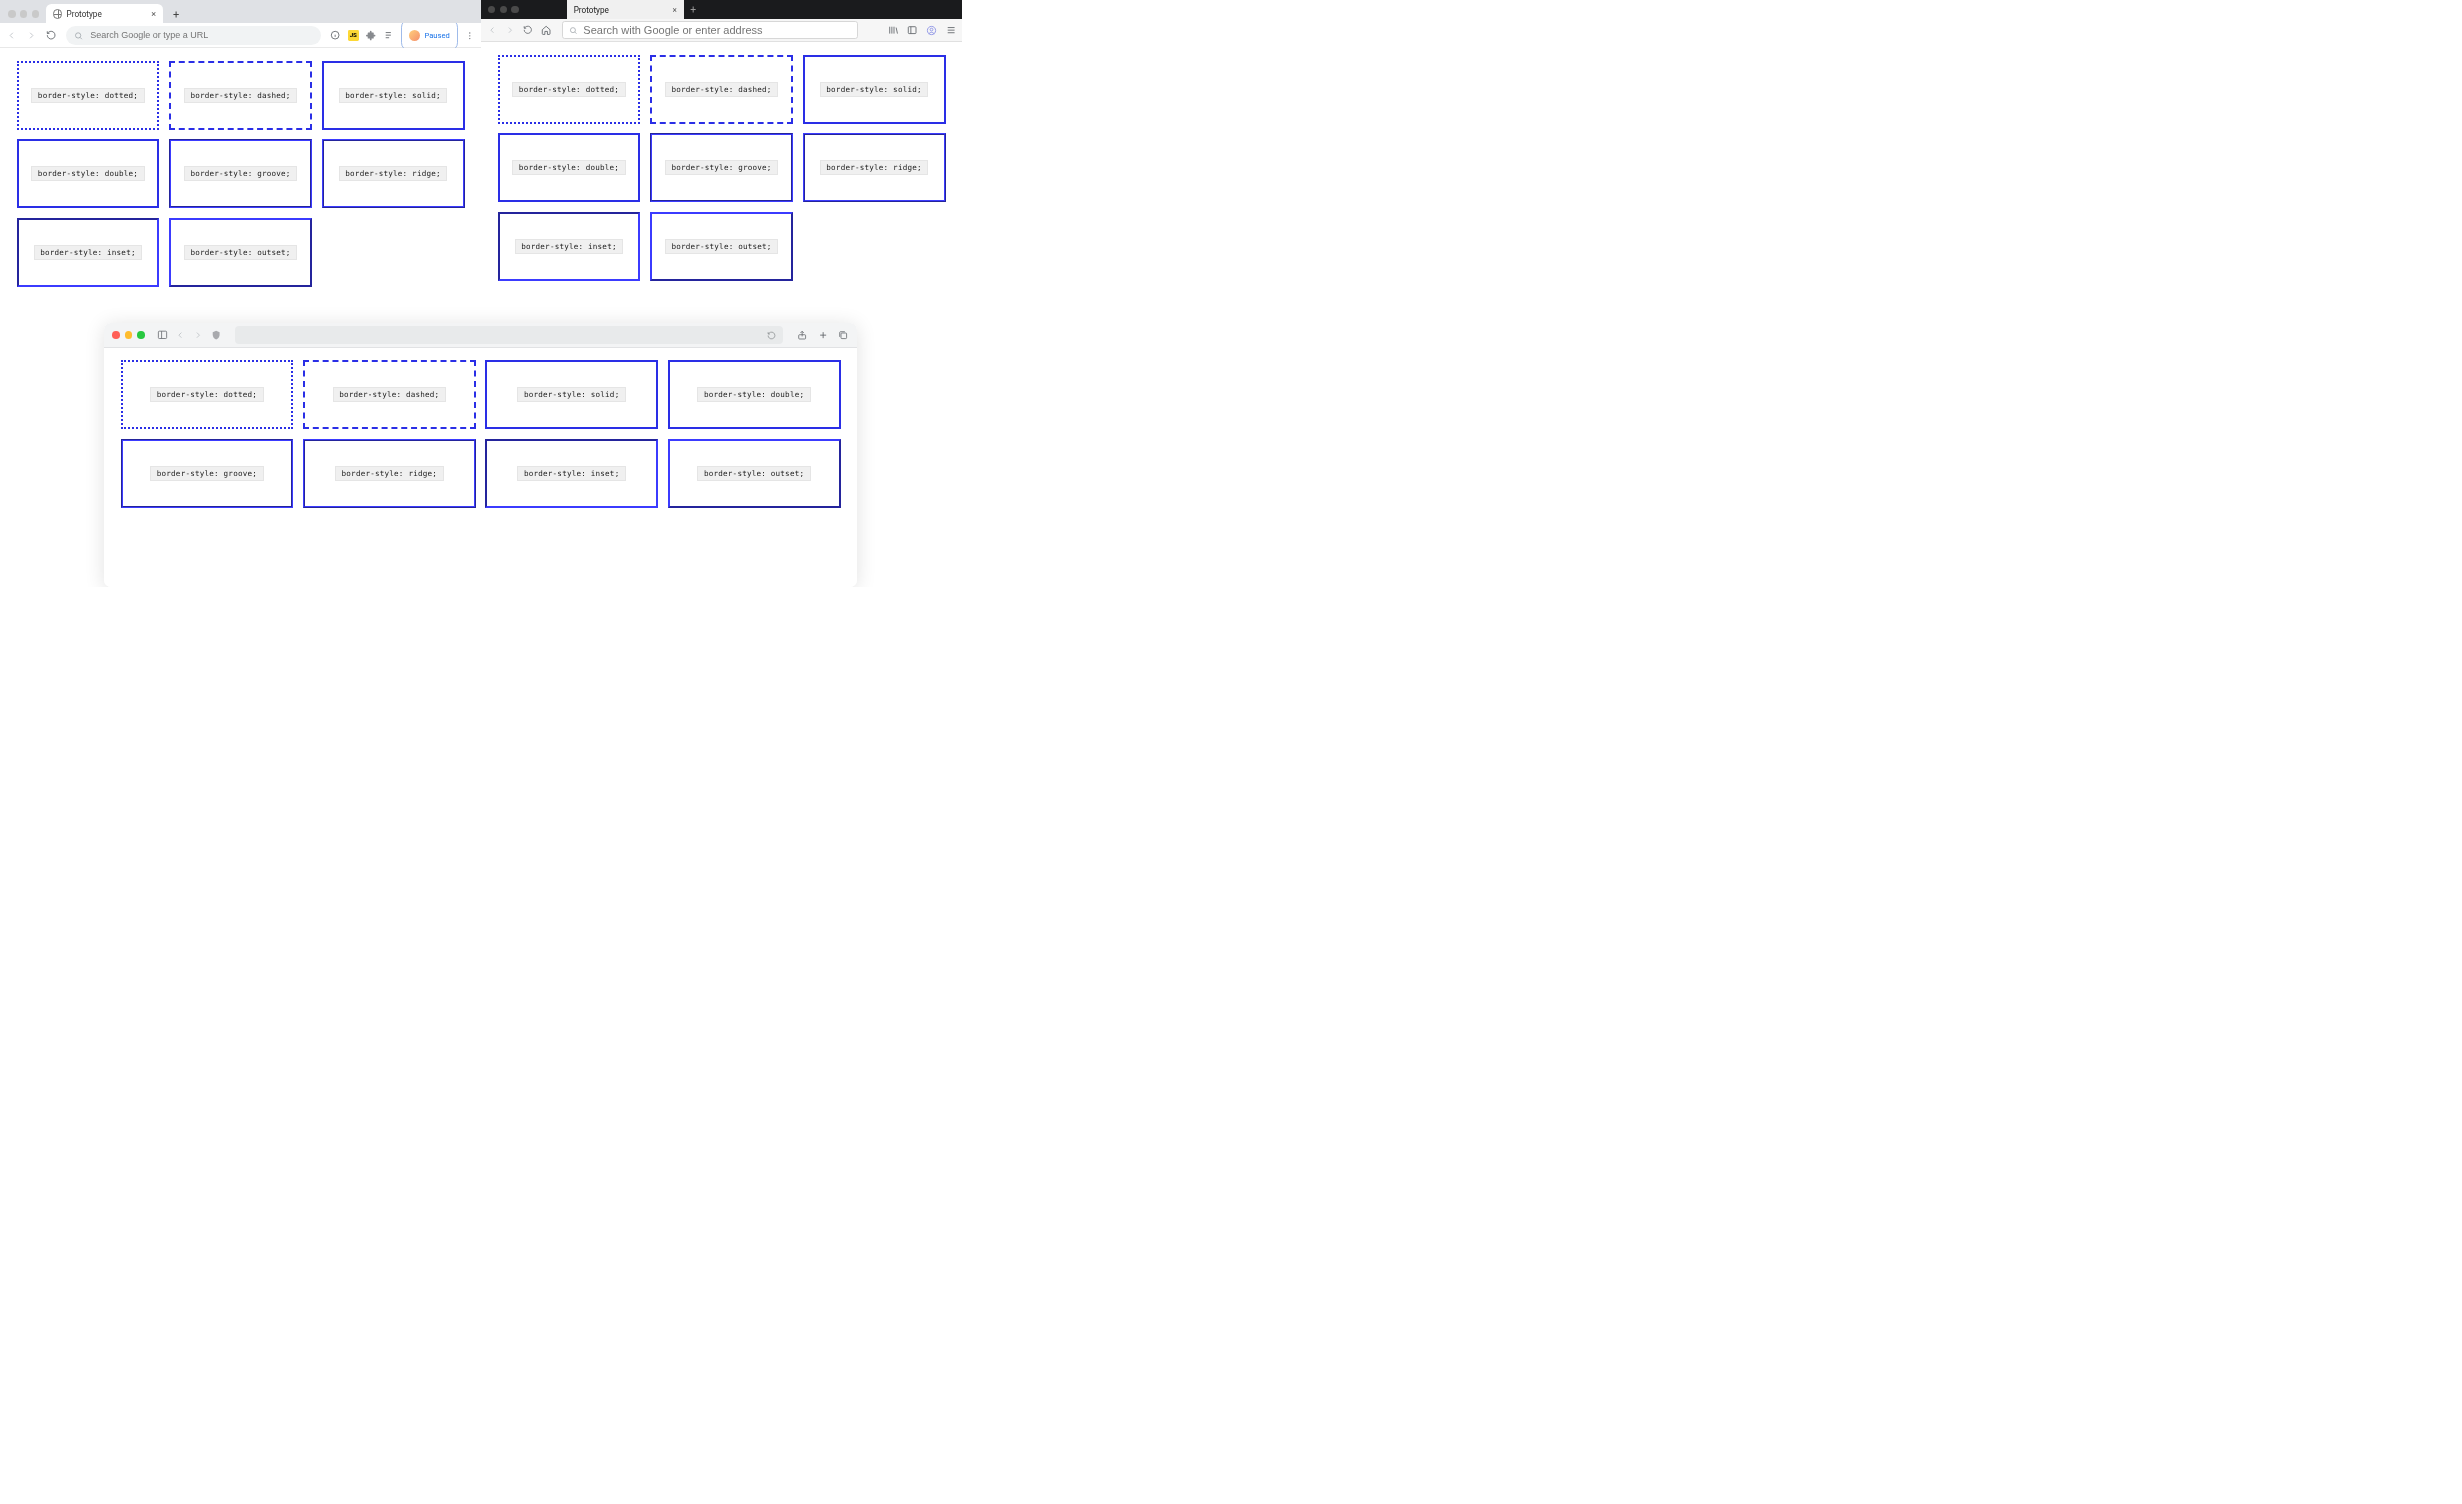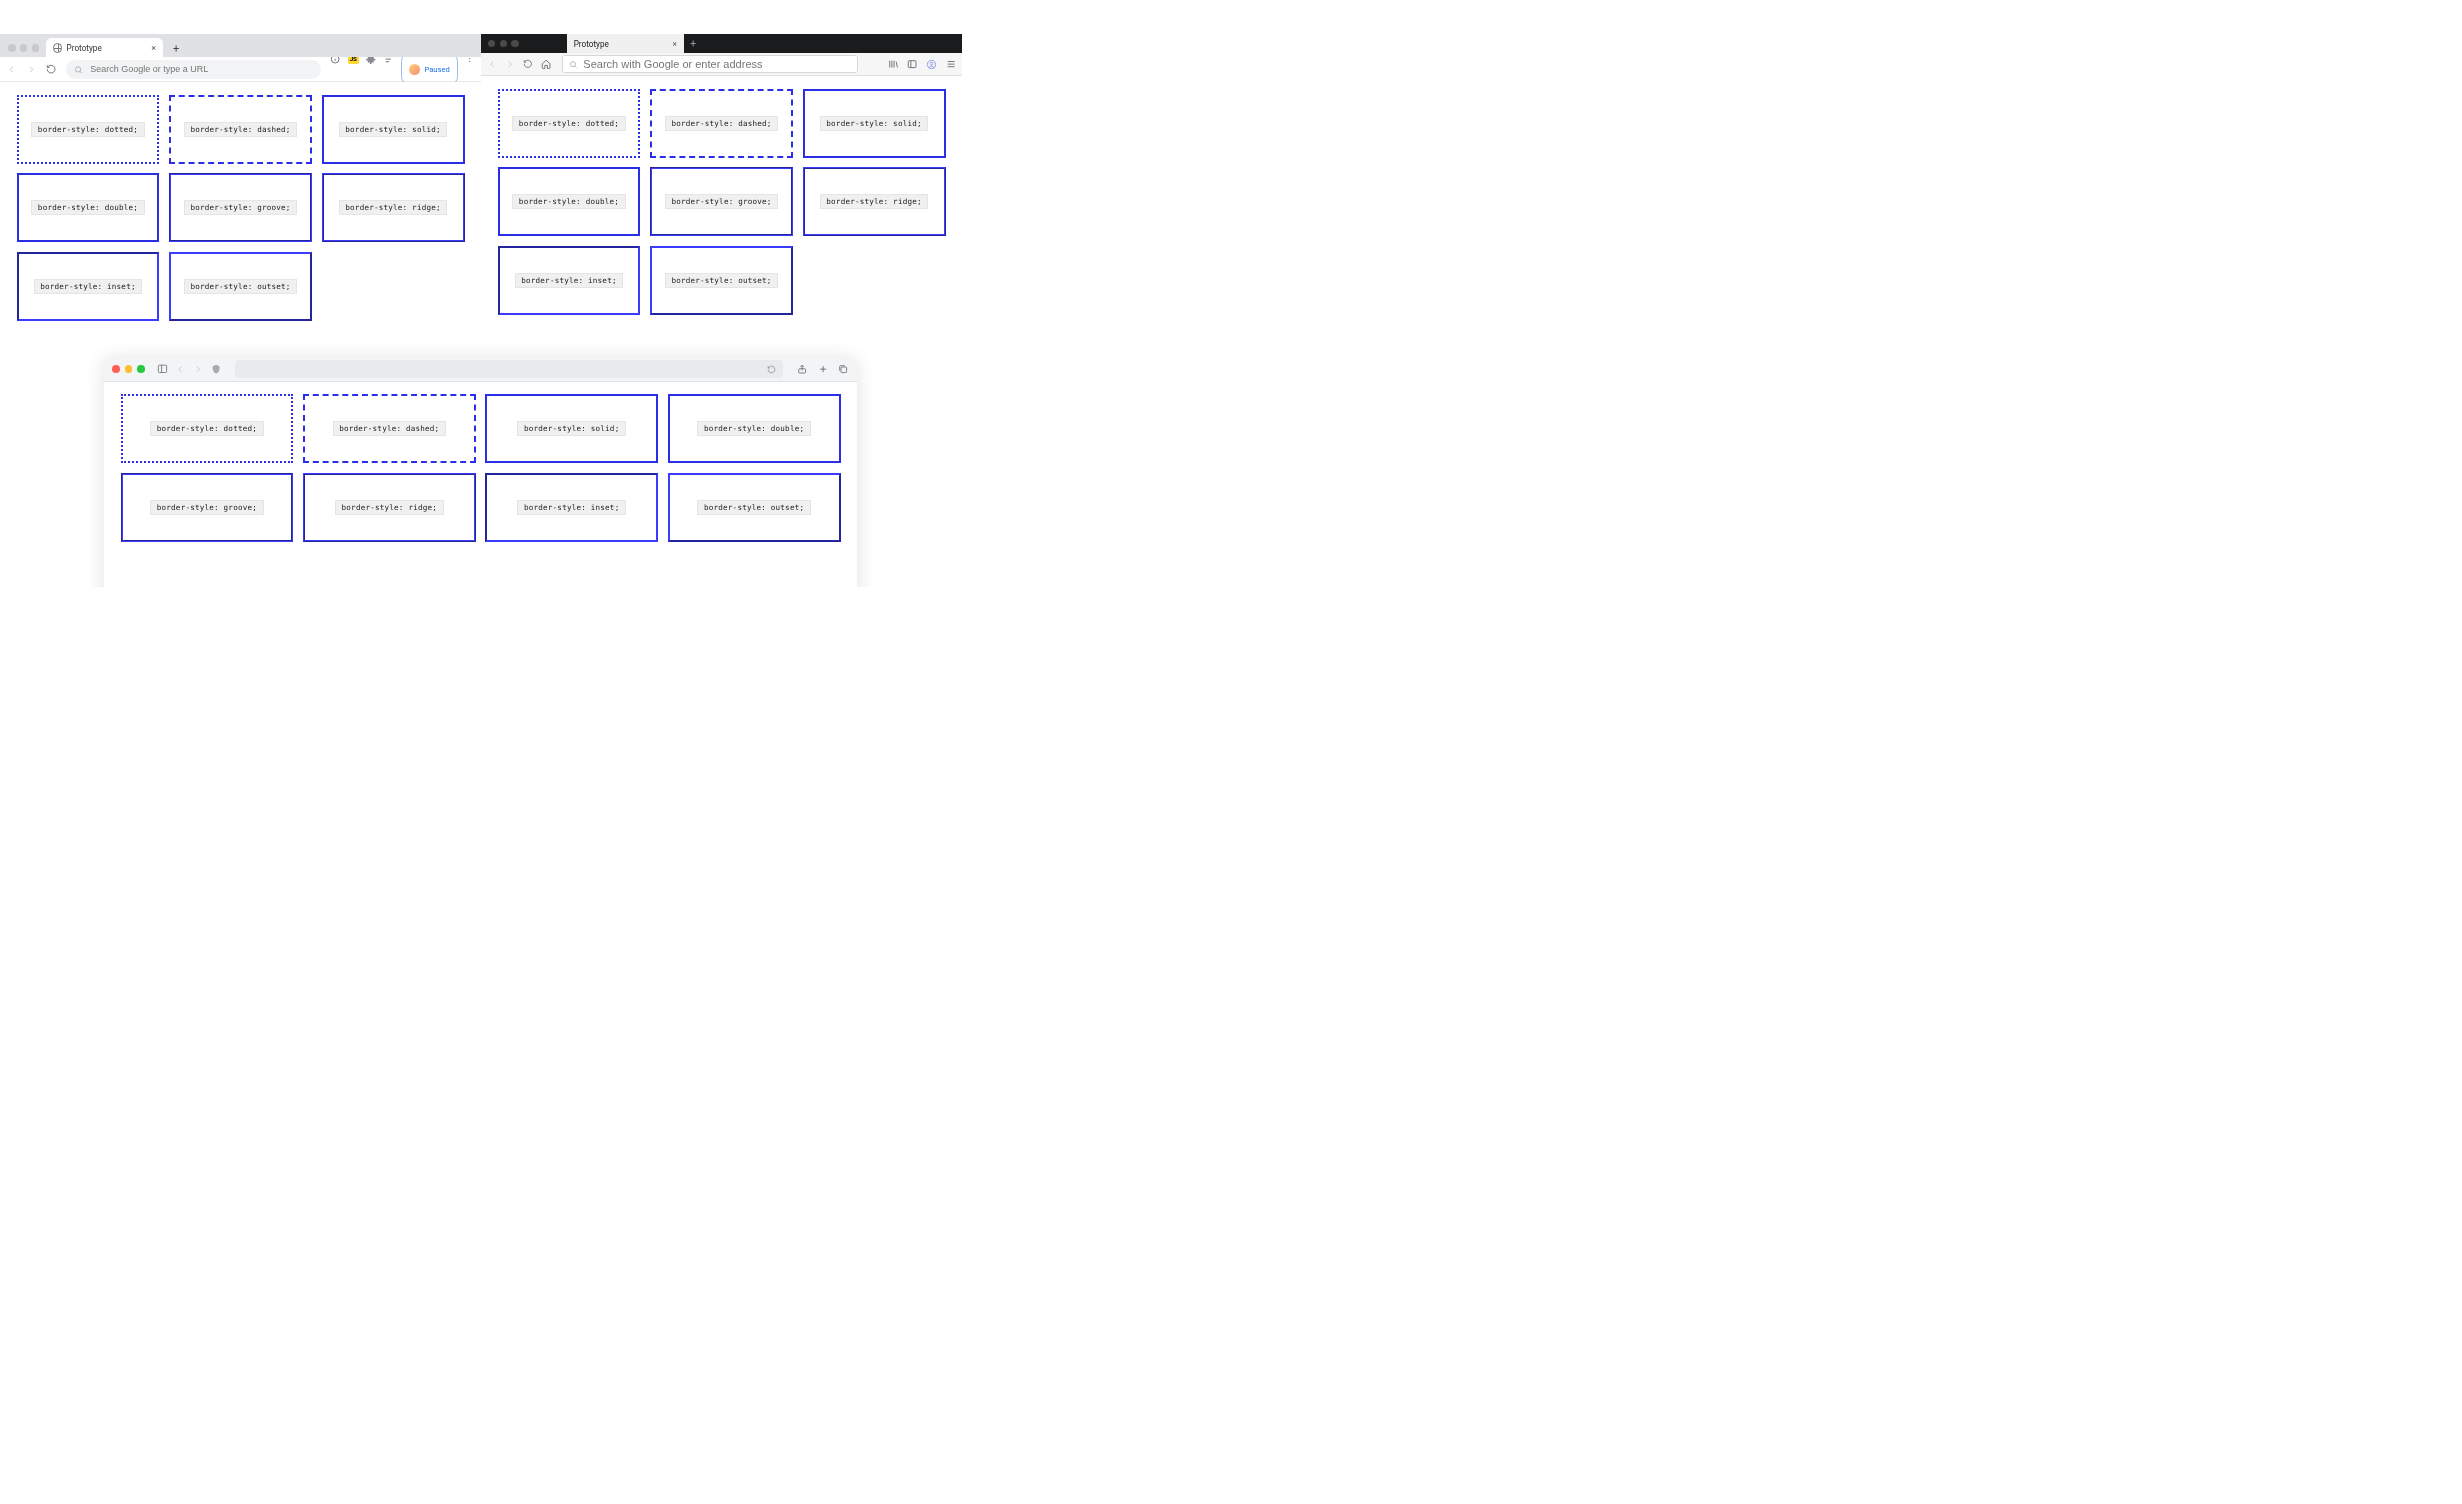--- a/index.html
+++ b/index.html
@@ -11,21 +11,20 @@
   }
   body { position: relative; height: 587px; overflow: hidden; font-size: 8.2px; }
 
   
   .win {
     position: absolute;
     background: #fff;
     display: flex;
     flex-direction: column;
     overflow: hidden;
-    margin-top: 34px;
   }
   .chrome-win { left: 0; top: 0; width: 481px; height: 323px; }
   .firefox-win { left: 481px; top: 0; width: 481px; height: 323px; }
   .safari-win  { left: 104px; top: 323px; width: 753px; height: 264px;
                  border-radius: 6.9px; box-shadow: 0 2.7px 20.6px rgba(0,0,0,0.12); }
 
   
   .chrome-tabstrip {
     height: 23.4px; background: #dfe1e5; display: flex; align-items: flex-end;
     padding-left: 5.5px; position: relative;
@@ -56,21 +55,21 @@
   }
   .nav-ico { width:11px; height:11px; display:inline-flex; align-items:center; justify-content:center; color:#5f6368; }
   .nav-ico.disabled { color:#bfc3c7; }
   .chrome-omnibox {
     flex:1; height:19px; background:#f1f3f4; border-radius:9.6px;
     display:flex; align-items:center; padding:0 8.2px; gap:5.5px; color:#5f6368;
   }
   .chrome-omnibox input {
     border:0; background:transparent; outline:0; font-size:9px; width:100%; color:#5f6368;
   }
-  .tool-right { display:flex; gap:6.9px; }
+  .tool-right { display:flex; align-items:center; gap:6.9px; }
   .ext-chip {
     display:flex; align-items:center; gap:4.1px; height:32px;
     border:0.7px solid #9fbbea; border-radius:8.2px; padding:0 6.9px; font-size:7.6px; color:#1a73e8;
   }
   .avatar-dot { width:11px;height:11px;border-radius:50%; background:linear-gradient(135deg,#ffcf7b,#f58f6c); }
   .chip-js { width:11px;height:11px;background:#fdd835;color:#000;font-size:6.2px;font-weight:bold;display:flex;align-items:center;justify-content:center;border-radius:1.4px;}
 
   
   .ff-tabstrip {
     height:19px; background:#1a1b1d; display:flex; align-items:stretch; color:#ccc;

